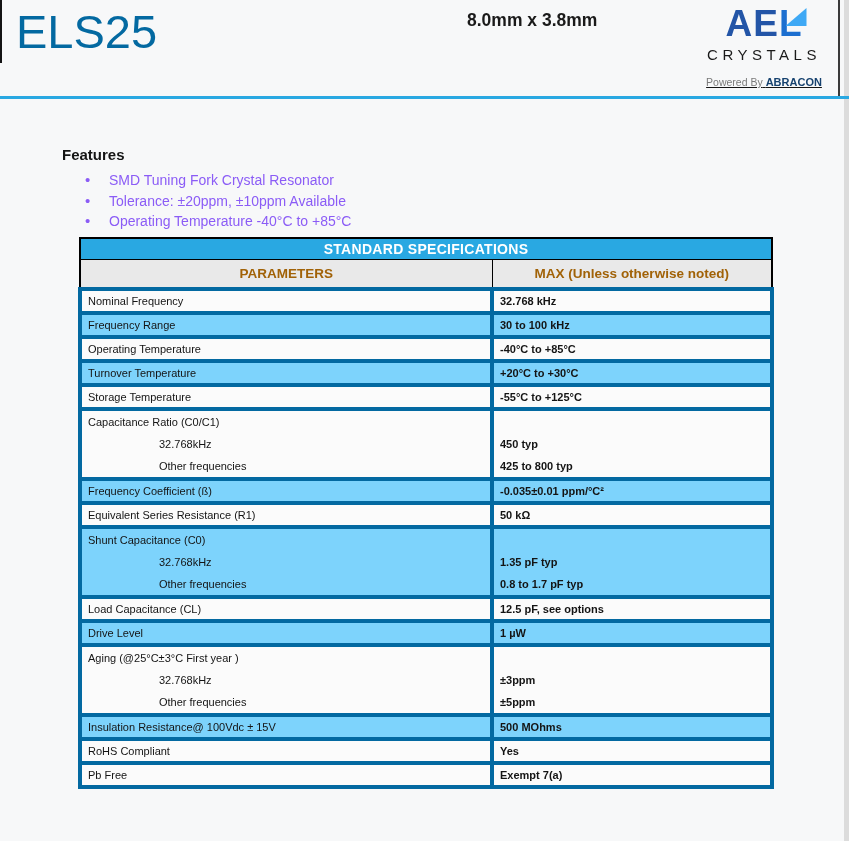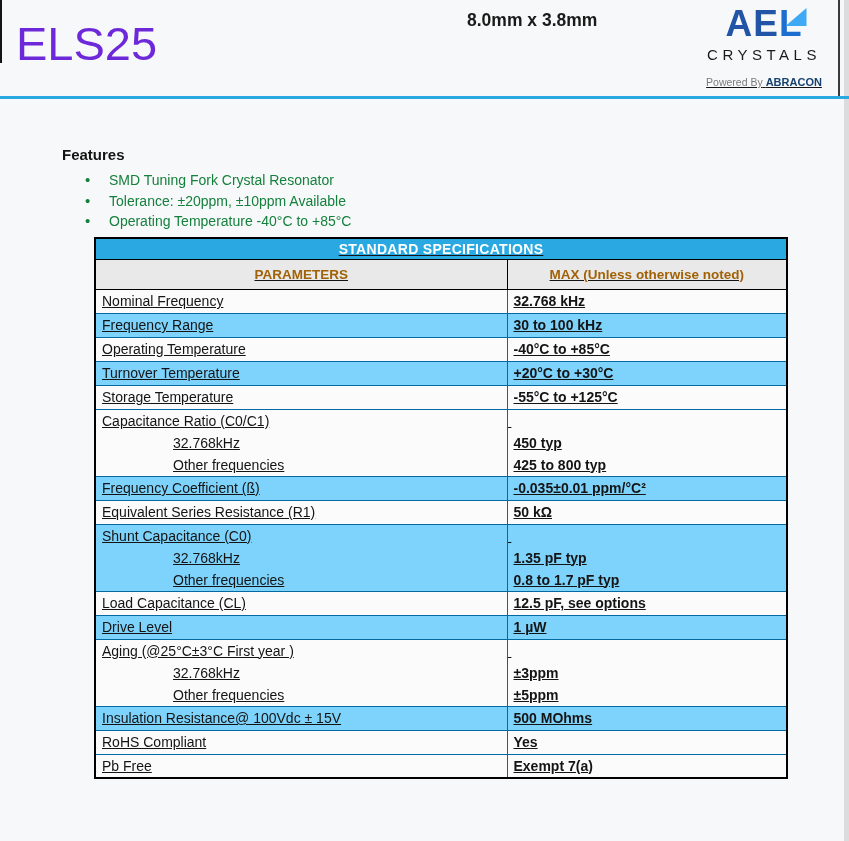--- a/index.html
+++ b/index.html
@@ -12,22 +12,22 @@
   }
   .page { position: relative; width: 849px; height: 841px; }
 
   
   .edge-strip-right { position: absolute; right: 0; top: 0; width: 5px; height: 100%; background: #dcdcdc; }
   .edge-line-right  { position: absolute; right: 9px; top: 0; width: 2px; height: 96px; background: #3a3a3a; }
   .edge-line-left   { position: absolute; left: 0; top: 0; width: 2px; height: 63px; background: #141414; }
 
   
   .part-number {
-    position: absolute; left: 16px; top: 16px;
-    font-size: 47px; font-weight: 400; letter-spacing: 0px; color: #6d28d9;
+    position: absolute; left: 16px; top: 4px;
+    font-size: 47px; font-weight: 400; letter-spacing: 0px; color: #0369a1;
   }
   .product-title { position: absolute; left: 467px; top: 6px; }
   .product-title .pt-line { font-size: 17.5px; font-weight: bold; line-height: 28px; color: #1a1a1a; }
 
   .logo { position: absolute; right: 16px; top: 5px; width: 138px; text-align: center; }
   .logo-word { position: relative; font-size: 37px; font-weight: bold; line-height: 38px; letter-spacing: 1px; display: inline-block; }
   .logo-ae { color: #2355a7; }
   .logo-l  { color: #1c6fd0; }
   .logo-tri {
     position: absolute; right: -4px; top: 3px; width: 21px; height: 18px;
@@ -38,43 +38,42 @@
   .powered { margin-top: 13px; font-size: 10.5px; white-space: nowrap; text-decoration: underline; }
   .powered-prefix { color: #7a7a7a; }
   .powered-brand { color: #16426f; font-weight: bold; font-size: 11px; }
 
   .blue-rule { position: absolute; left: 0; top: 96px; width: 849px; height: 3px; background: #29a8e2; }
 
   
   .features { position: absolute; left: 50px; top: 146px; }
   .features-title { font-size: 15px; font-weight: bold; color: #141414; margin-left: 12px; }
   .features-list { list-style: none; margin-top: 7px; padding-left: 35px; }
-  .features-list li { position: relative; padding-left: 24px; font-size: 14px; line-height: 20.5px; color: #15803d; }
+  .features-list li { position: relative; padding-left: 24px; font-size: 14px; line-height: 20.5px; color: #8b5cf6; }
   .features-list li::before { content: "\2022"; position: absolute; left: 0; font-size: 15px; }
 
   
   .spec-table {
-    position: absolute; left: 94px; top: 237px; width: 692px;
+    position: absolute; left: 78px; top: 237px; width: 692px;
     border-collapse: collapse; table-layout: fixed;
     border: 2px solid #000;
-    text-decoration: underline;
   }
   .col-param { width: 412px; }
   .col-value { width: 280px; }
   .title-bar {
     background: #29a8e2; color: #fff;
     font-size: 14px; font-weight: bold; letter-spacing: 0.3px;
     height: 21px; text-align: center; border: 1px solid #000;
   }
   .col-h {
     background: #e9e9e9; color: #a16207;
     font-size: 13.5px; font-weight: bold;
     height: 30px; text-align: center; border: 1px solid #000;
   }
-  .spec-table td { border: 1px solid #0369a1; font-size: 14px; overflow: hidden; }
+  .spec-table td { border: 4px solid #0369a1; font-size: 11px; overflow: hidden; }
   tr.single { height: 24px; }
   tr.single td { vertical-align: middle; padding: 0 6px; }
   tr.multi { height: 66px; }
   tr.multi td { vertical-align: top; padding: 0; }
   tr.shaded td { background: #7dd3fc; }
   tr.plain td { background: #fbfbfb; }
   .value-text { font-weight: bold; }
   .line { line-height: 22px; height: 22px; white-space: nowrap; }
   .param-title { padding-left: 6px; }
   .sub-label { padding-left: 77px; }

